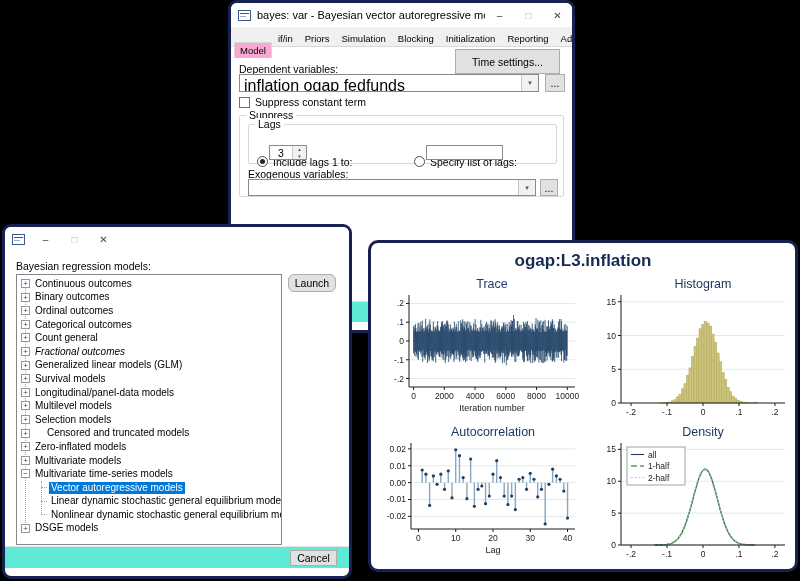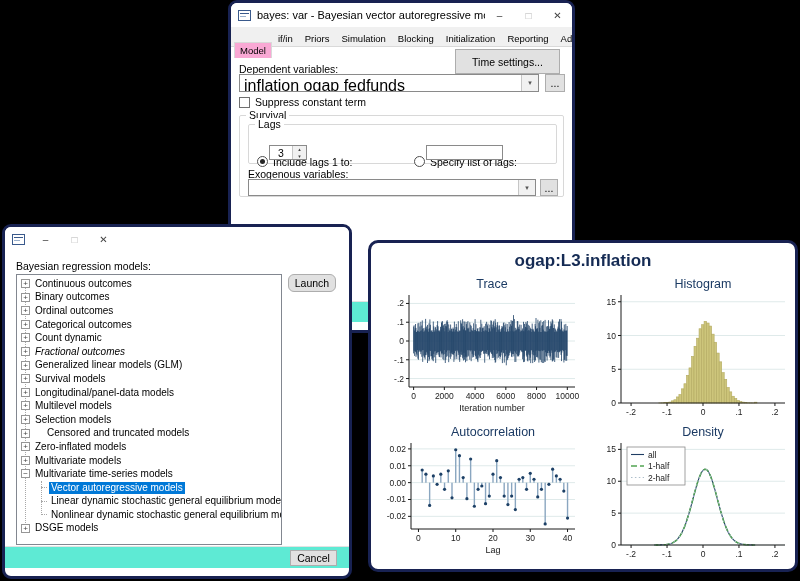--- a/index.html
+++ b/index.html
@@ -99,21 +99,21 @@
       <span class="combo-arrow">▾</span>
     </div>
     <button class="btn" style="position:absolute;left:314px;top:71px;width:20px;height:18px;">...</button>
 
     <div class="chk-row" style="left:8px;top:93px;">
       <span class="check"></span>
       <span class="lbl">Suppress constant term</span>
     </div>
 
     <div class="groupbox" style="left:8px;top:112px;width:325px;height:82px;">
-      <span class="gb-label">Survival</span>
+      <span class="gb-label">Suppress</span>
 
       <div class="groupbox" style="left:8px;top:8px;width:309px;height:40px;">
         <span class="gb-label">Lags</span>
         <div class="radio-row" style="left:8px;top:4px;">
           <span class="radio sel"></span>
           <span class="lbl">Include lags 1 to:</span>
         </div>
         <div class="spinbox" style="left:20px;top:20px;width:38px;height:15px;">
           <span class="spin-val">3</span>
           <span class="spin-btns">
@@ -164,21 +164,21 @@
           <div class="tree-row">
             <span class="expander" style="left: 4px; top: 2px;">+</span>
             <span class="tree-label" style="left: 16px;">Ordinal outcomes</span>
           </div>
           <div class="tree-row">
             <span class="expander" style="left: 4px; top: 2px;">+</span>
             <span class="tree-label" style="left: 16px;">Categorical outcomes</span>
           </div>
           <div class="tree-row">
             <span class="expander" style="left: 4px; top: 2px;">+</span>
-            <span class="tree-label" style="left: 16px;">Count dynamic</span>
+            <span class="tree-label" style="left: 16px;">Count general</span>
           </div>
           <div class="tree-row">
             <span class="expander" style="left: 4px; top: 2px;">+</span>
             <span class="tree-label" style="left: 16px; font-style: italic;">Fractional outcomes</span>
           </div>
           <div class="tree-row">
             <span class="expander" style="left: 4px; top: 2px;">+</span>
             <span class="tree-label" style="left: 16px;">Generalized linear models (GLM)</span>
           </div>
           <div class="tree-row">

